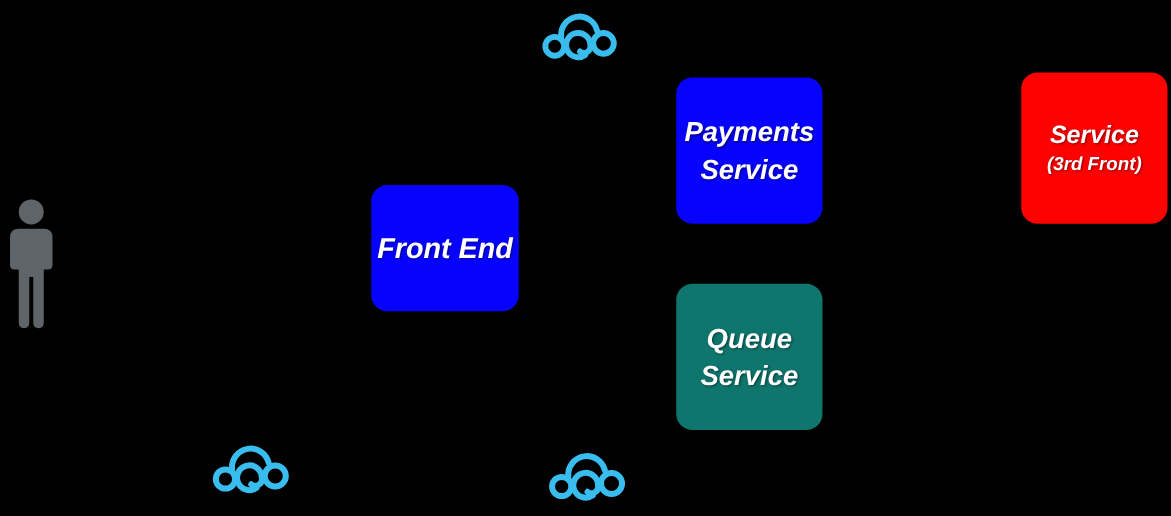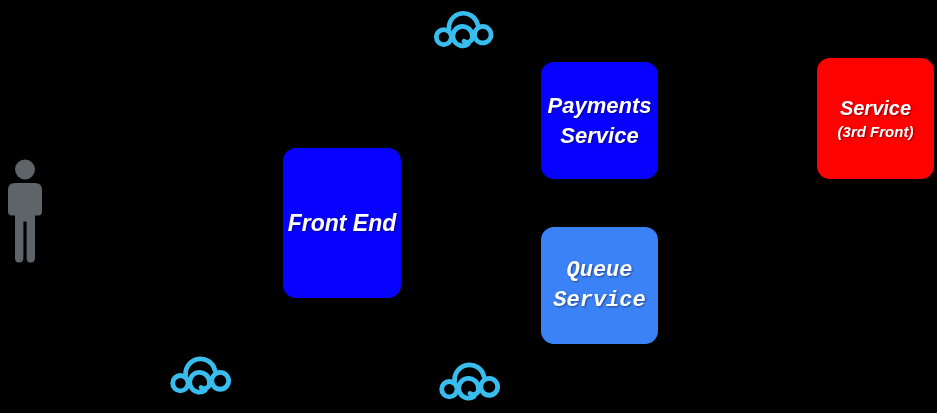--- a/index.html
+++ b/index.html
@@ -20,21 +20,21 @@
     text-shadow:1px 1px 2px rgba(0,0,0,.45);
   }
   .node .line{display:block;line-height:1.32;}
   .fs-lg{font-size:23px;}
   .fs-md{font-size:22px;}
   .fs-pay{font-size:20px;}
   .fs-sm{font-size:15px;line-height:1.25;}
   .icon svg{display:block;width:100%;height:100%;}
   
   .pos-user{left:4px;top:158px;width:42px;height:107px;color:#5e6468;}
-  .pos-frontend{left:283px;top:148px;width:118px;height:150px;}
+  .pos-frontend{left:297px;top:148px;width:118px;height:101px;}
   .pos-tickets{left:541px;top:62px;width:117px;height:117px;}
   .pos-queue{left:541px;top:227px;width:117px;height:117px;}
   .pos-payments{left:817px;top:58px;width:117px;height:121px;}
   .pos-cloud-top{left:433px;top:6px;width:62px;height:48px;}
   .pos-cloud-bl{left:169px;top:352px;width:64px;height:48px;}
   .pos-cloud-bc{left:437px;top:358px;width:66px;height:48px;}
 </style>
 </head>
 <body>
 
@@ -52,21 +52,21 @@
 
   <div class="abs node fs-lg pos-frontend" style="background-color: rgb(7, 2, 254);">
     <span class="line">Front End</span>
   </div>
 
   <div class="abs node fs-md pos-tickets" style="background-color: rgb(7, 2, 254);">
     <span class="line">Payments</span>
     <span class="line">Service</span>
   </div>
 
-  <div class="abs node fs-md pos-queue" style="background-color: #3b82f6; font-family: Liberation Mono, monospace;">
+  <div class="abs node fs-md pos-queue" style="background-color: #0f766e;">
     <span class="line">Queue</span>
     <span class="line">Service</span>
   </div>
 
   <div class="abs node fs-pay pos-payments" style="background-color: rgb(254, 2, 2);">
     <span class="line">Service</span>
     <span class="line fs-sm">(3rd Front)</span>
   </div>
 
   <div class="abs icon pos-cloud-top" style="color: rgb(56, 189, 238);">

